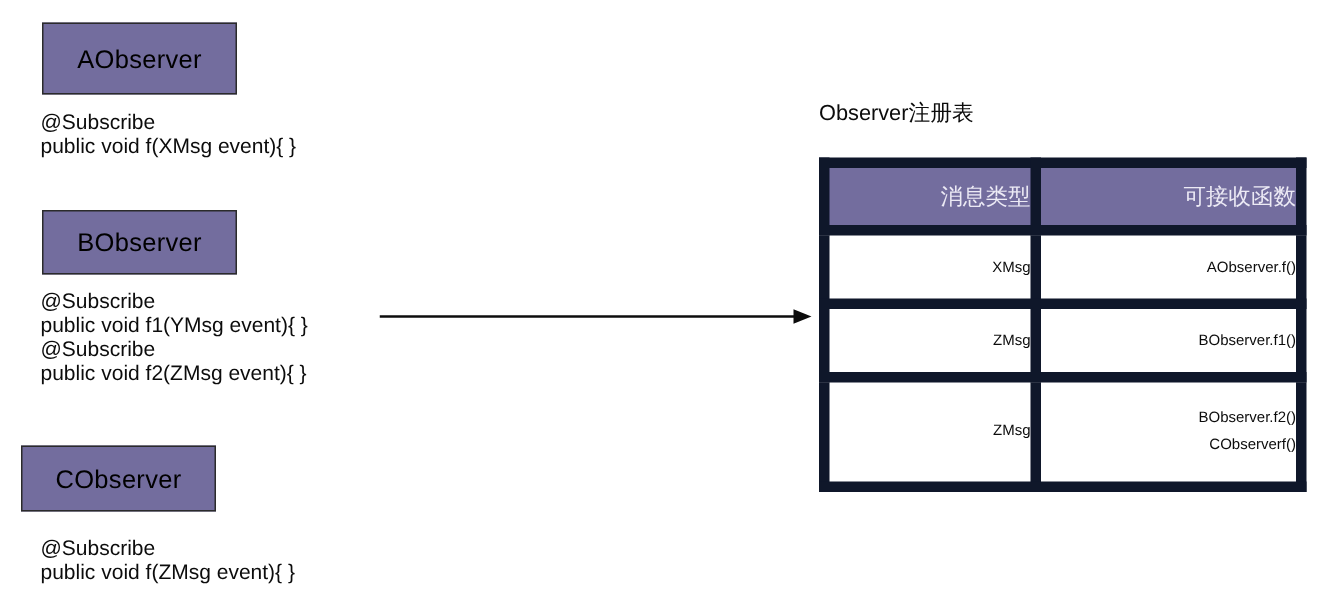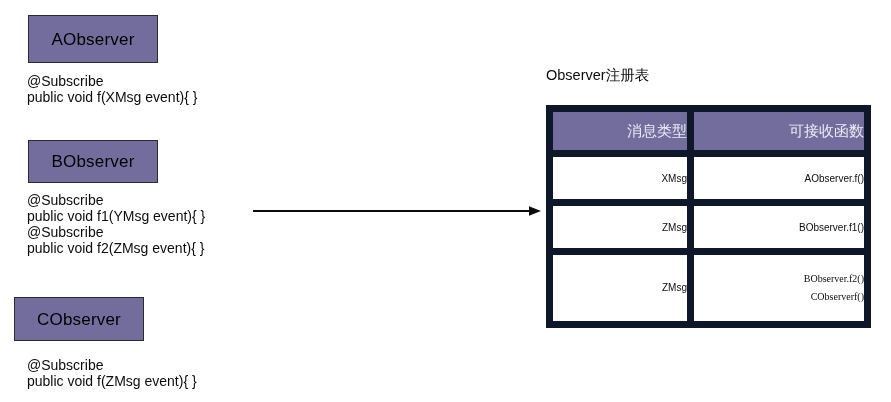--- a/index.html
+++ b/index.html
@@ -82,21 +82,21 @@
     background: #ffffff;
     color: #0c0c0c;
     font-size: 10px;
     height: 42px;
     margin-left: 32px;
   }
   table.reg-table td.tall {
     height: 66px;
     line-height: 18px;
   }
-  .cell-multi span { display: block; font-family: Liberation Serif, serif; }
+  .cell-multi span { display: block; }
 </style>
 </head>
 <body>
 
 <div id="canvas">
 
   <div class="obs-box" style="left:28px; top:15px; width:130px; height:48px;">
     <span>AObserver</span>
   </div>
   <div class="code-block" style="left:27px; top:73px;">@Subscribe

